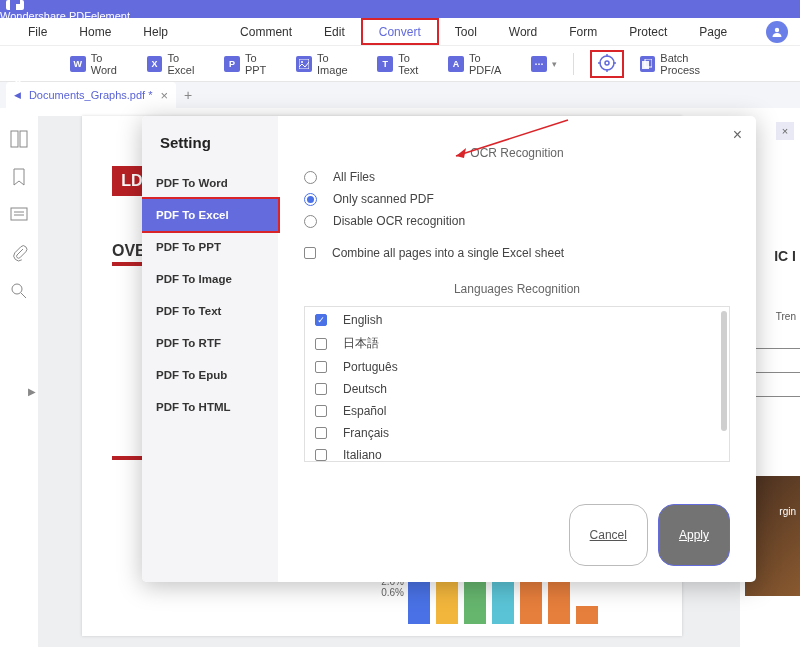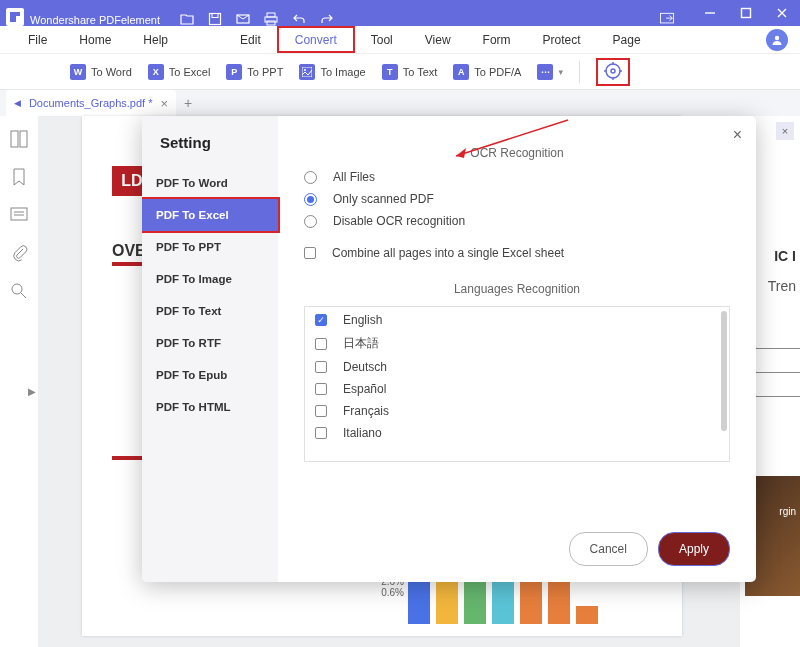--- a/index.html
+++ b/index.html
@@ -1,19 +1,19 @@
 <!DOCTYPE html>
 <html><head>
 <meta charset="utf-8">
 <style>
 * { margin: 0; padding: 0; box-sizing: border-box; font-family: -apple-system, "Segoe UI", Arial, sans-serif; }
 body { width: 800px; height: 647px; background: #fff; overflow: hidden; position: relative; }
 
 
-.titlebar { height: 26px; background: #636BDD; display: flex; align-items: flex-end; color: #fff; font-size: 11px; }
+.titlebar { height: 18px; background: #636BDD; display: flex; align-items: flex-start; color: #fff; font-size: 11px; flex-direction: column; }
 .titlebar .logo { width: 18px; height: 18px; background: #fff; margin: 0 6px; border-radius: 2px; display: flex; align-items: center; justify-content: center; }
 .titlebar .logo::after { content: ''; width: 10px; height: 10px; background: #636BDD; clip-path: polygon(0 0, 100% 0, 100% 40%, 60% 40%, 60% 100%, 0 100%); }
 .titlebar .title { flex: 0 0 auto; margin-right: 20px; }
 .titlebar .tb-icons { display: flex; gap: 14px; align-items: center; }
 .titlebar .tb-ico { width: 14px; height: 14px; display: inline-flex; align-items: center; justify-content: center; }
 .titlebar .spacer { flex: 1; }
 .titlebar .winbtn { width: 36px; height: 26px; display: flex; align-items: center; justify-content: center; }
 
 
 .menubar { height: 28px; display: flex; align-items: center; padding: 0 12px; font-size: 12px; color: #333; border-bottom: 1px solid #eee; position: relative; }
@@ -45,21 +45,21 @@
 .docpage .over { position: absolute; left: 30px; top: 126px; font-weight: bold; color: #333; font-size: 16px; border-bottom: 4px solid #B72025; padding-bottom: 2px; }
 .docpage .redline { position: absolute; left: 30px; top: 340px; width: 60px; height: 4px; background: #B72025; }
 .doclabels { position: absolute; left: 326px; top: 460px; font-size: 10px; color: #666; }
 .doclabels div { margin-bottom: 0; text-align: right; width: 40px; }
 .bars { position: absolute; left: 370px; top: 448px; display: flex; gap: 6px; align-items: flex-end; height: 60px; }
 .bars div { width: 22px; }
 
 
 .rightdoc { position: absolute; right: 0; top: 116px; width: 60px; bottom: 0; background: #fff; }
 .rightdoc .hint { position: absolute; top: 132px; right: 4px; font-weight: bold; font-size: 14px; color: #333; }
-.rightdoc .hint2 { position: absolute; top: 162px; right: 4px; font-size: 14px; color: #555; }
+.rightdoc .hint2 { position: absolute; top: 195px; right: 4px; font-size: 10px; color: #555; }
 .rightdoc .rule { position: absolute; right: 0; width: 50px; height: 1px; background: #888; }
 .rightdoc .img { position: absolute; top: 360px; right: 0; width: 55px; height: 120px; background: linear-gradient(135deg,#4a3020,#8a5a30); }
 .rightdoc .rgin { position: absolute; top: 390px; right: 4px; color: #fff; font-size: 10px; }
 .rightstrip-close { position: absolute; right: 6px; top: 122px; width: 18px; height: 18px; background: #E8E9F5; display:flex; align-items:center; justify-content:center; font-size:11px; color:#666; }
 
 
 .dialog { position: absolute; left: 142px; top: 116px; width: 614px; height: 466px; background: #fff; border-radius: 5px; box-shadow: 0 4px 24px rgba(0,0,0,0.25); display: flex; overflow: hidden; }
 .dialog .side { width: 136px; background: #F5F5F7; padding: 18px 0 0 0; }
 .dialog .side h2 { font-size: 15px; padding: 0 18px 16px; color: #222; }
 .dialog .side .sitem { font-size: 11.5px; font-weight: bold; color: #333; padding: 10px 14px; }
@@ -70,22 +70,22 @@
 .dialog .opt { display: flex; align-items: center; gap: 16px; margin-bottom: 8px; font-size: 12px; }
 .dialog .radio { width: 13px; height: 13px; border: 1.5px solid #888; border-radius: 50%; display: inline-flex; align-items: center; justify-content: center; }
 .dialog .radio.sel { border-color: #4A72E6; }
 .dialog .radio.sel::after { content: ''; width: 7px; height: 7px; background: #4A72E6; border-radius: 50%; }
 .dialog .cb { width: 12px; height: 12px; border: 1.5px solid #888; border-radius: 2px; display: inline-flex; align-items: center; justify-content: center; }
 .dialog .cb.sel { background: #4A72E6; border-color: #4A72E6; }
 .dialog .cb.sel::after { content: '✓'; color: #fff; font-size: 9px; }
 .dialog .langbox { border: 1px solid #E0E0E0; height: 156px; margin-top: 6px; padding: 6px 10px; position: relative; overflow: hidden; }
 .dialog .langbox .scrollbar { position: absolute; right: 2px; top: 4px; width: 6px; height: 120px; background: #CFCFCF; border-radius: 3px; }
 .dialog .buttons { position: absolute; right: 26px; bottom: 16px; display: flex; gap: 10px; }
-.dialog .btn { padding: 9px 20px; border-radius: 16px; font-size: 12px; border: 1px solid #BBB; background: #fff; color: #555; }
-.dialog .btn.primary { background: #7f1d1d; color: #fff; border-color: #636BDD; }
+.dialog .btn { padding: 23px 20px; border-radius: 16px; font-size: 12px; border: 1px solid #BBB; background: #fff; color: #555; text-decoration: underline; }
+.dialog .btn.primary { background: #737373; color: #fff; border-color: #636BDD; }
 
 
 .arrow-svg { position: absolute; left: 448px; top: 118px; pointer-events: none; }
 
 
 .collapse { position: absolute; left: 28px; top: 386px; font-size: 10px; color: #888; }
 </style>
 </head>
 <body>
 
@@ -150,24 +150,25 @@
         <path d="M2 2l8 8M10 2l-8 8" stroke="#fff" stroke-width="1.4"></path>
       </svg>
     </div>
 </div>
 
 <div class="menubar">
   <div class="mi">File</div>
   <div class="mi">Home</div>
   <div class="mi">Help</div>
   <div style="width:40px"></div>
+  <div class="mi">Comment</div>
   <div class="mi">Edit</div>
   <div class="mi hl">Convert</div>
   <div class="mi">Tool</div>
-  <div class="mi">View</div>
+  <div class="mi">Word</div>
   <div class="mi">Form</div>
   <div class="mi">Protect</div>
   <div class="mi">Page</div>
   <div class="avatar">
       <svg width="12" height="12" viewBox="0 0 12 12">
         <circle cx="6" cy="4" r="2.2" fill="#fff"></circle>
         <path d="M1.5 11c0-2.5 2-4 4.5-4s4.5 1.5 4.5 4" fill="#fff"></path>
       </svg>
     </div>
 </div>
@@ -211,20 +212,29 @@
   <div class="gear-box"><svg class="gear" viewBox="0 0 18 18">
         <circle cx="9" cy="9" r="7" fill="none" stroke="#636BDD" stroke-width="1.5"></circle>
         <circle cx="9" cy="9" r="2" fill="none" stroke="#636BDD" stroke-width="1.5"></circle>
         <g stroke="#636BDD" stroke-width="1.5">
           <line x1="9" y1="0" x2="9" y2="3"></line>
           <line x1="9" y1="15" x2="9" y2="18"></line>
           <line x1="0" y1="9" x2="3" y2="9"></line>
           <line x1="15" y1="9" x2="18" y2="9"></line>
         </g>
       </svg></div>
+  <div class="tbtn">
+      <span class="tico">
+        <svg width="10" height="10" viewBox="0 0 10 10">
+          <rect x="0" y="2" width="7" height="8" fill="#fff" opacity="0.9"></rect>
+          <rect x="3" y="0" width="7" height="8" fill="none" stroke="#fff"></rect>
+        </svg>
+      </span>
+      <span>Batch Process</span>
+    </div>
 </div>
 
 <div class="tabstrip">
   <div class="tab">
     <span style="color:#5A63D6;font-size:9px">◀</span>
     <span>Documents_Graphs.pdf *</span>
     <span class="tabclose">×</span>
   </div>
   <span class="addtab">+</span>
 </div>
@@ -322,20 +332,24 @@
       <div class="opt">
           <span class="cb sel"></span>
           <span>English</span>
         </div>
       <div class="opt">
           <span class="cb"></span>
           <span>日本語</span>
         </div>
       <div class="opt">
           <span class="cb"></span>
+          <span>Português</span>
+        </div>
+      <div class="opt">
+          <span class="cb"></span>
           <span>Deutsch</span>
         </div>
       <div class="opt">
           <span class="cb"></span>
           <span>Español</span>
         </div>
       <div class="opt">
           <span class="cb"></span>
           <span>Français</span>
         </div>

